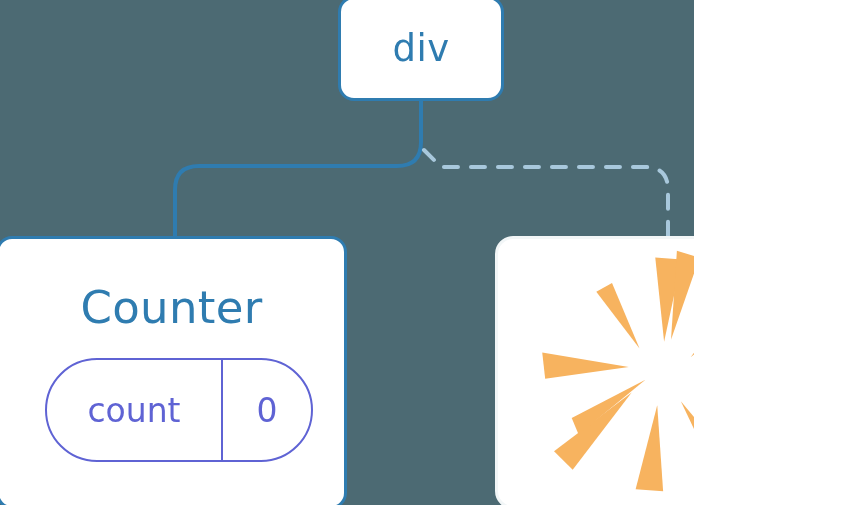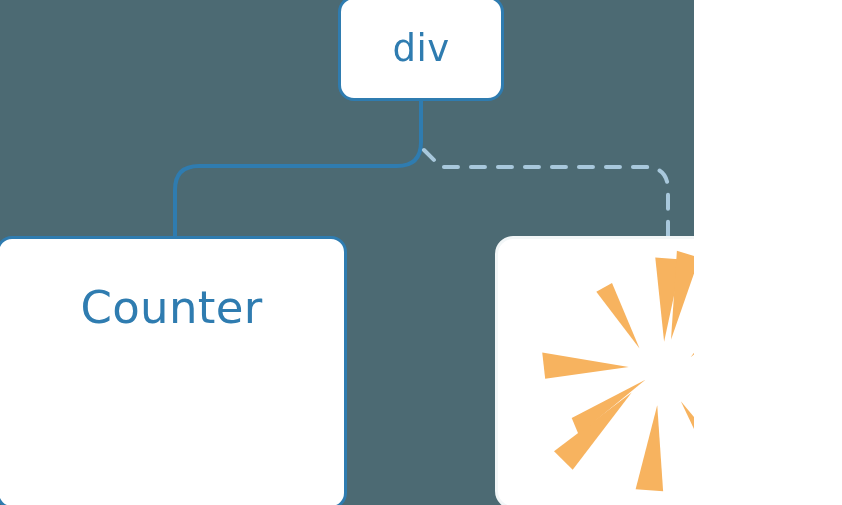--- a/index.html
+++ b/index.html
@@ -125,20 +125,24 @@
 
     <path d="M 424 150 L 441 167 L 645 167 Q 668 167 668 190 L 668 240" fill="none" stroke="#a8c8dc" stroke-width="4" stroke-linecap="round" stroke-dasharray="14 13"></path>
   </svg>
 
   <div class="node node-root">
     <span class="root-label">div</span>
   </div>
 
   <div class="node node-counter">
     <div class="counter-title">Counter</div>
+    <div class="prop-pill">
+      <div class="prop-key">count</div>
+      <div class="prop-val">0</div>
+    </div>
   </div>
 
   <div class="node node-burst">
     <svg class="burst-svg" viewBox="0 0 351 273" preserveAspectRatio="none">
       <g fill="#f7b35f">
 
         <polygon points="169,105 160,19 187,21"></polygon>
         <polygon points="144,112 100,54 116,45"></polygon>
         <polygon points="133,131 45,116 48,143"></polygon>
         <polygon points="136,157 57,217 76,236"></polygon>

